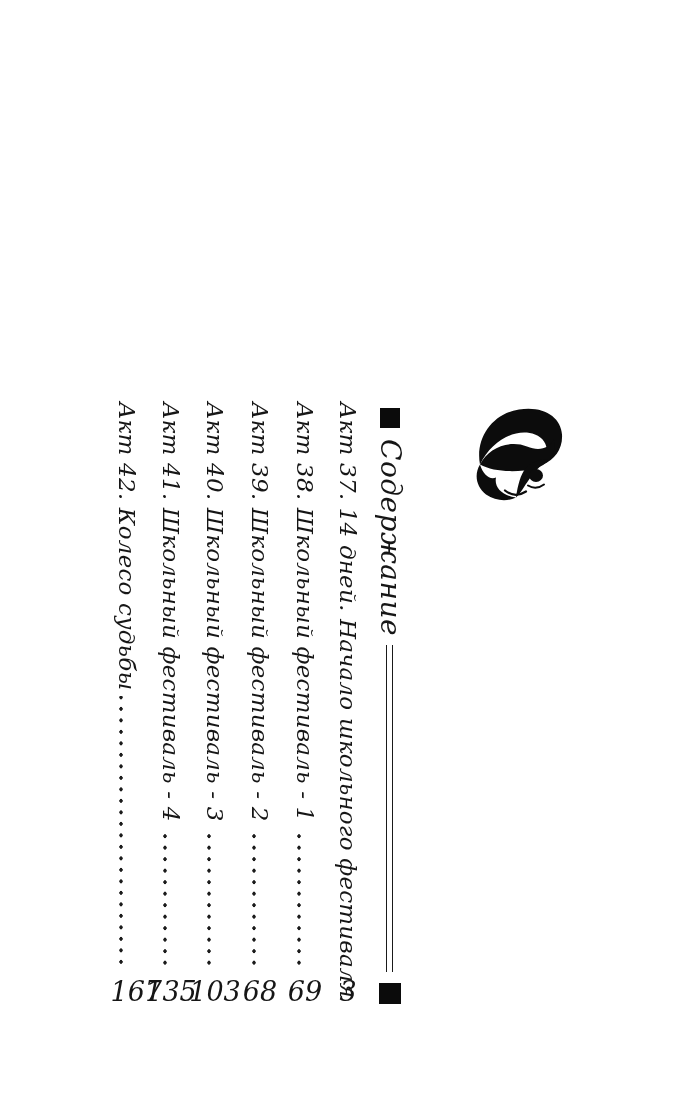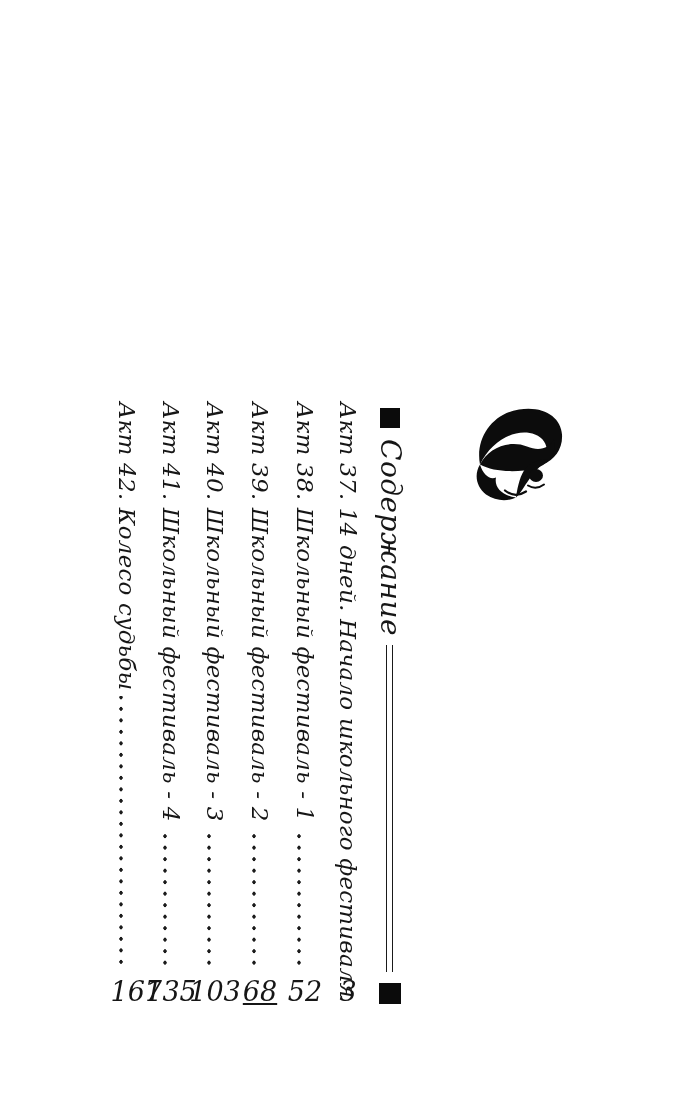--- a/index.html
+++ b/index.html
@@ -70,26 +70,26 @@
 
 <div class="rot entry" style="left: 363px; top: 402px; width: 568px; height: 30px;">
       <span class="entry-label">Акт 37. 14 дней. Начало школьного фестиваля</span>
       <span class="leader"></span>
     </div>
     <div class="pagenum" style="left: 313px; top: 977px;">3</div>
     <div class="rot entry" style="left: 320px; top: 402px; width: 568px; height: 30px;">
       <span class="entry-label">Акт 38. Школьный фестиваль - 1</span>
       <span class="leader"></span>
     </div>
-    <div class="pagenum" style="left: 270px; top: 977px;">52</div>
+    <div class="pagenum" style="left: 270px; top: 977px;">69</div>
     <div class="rot entry" style="left: 275px; top: 402px; width: 568px; height: 30px;">
       <span class="entry-label">Акт 39. Школьный фестиваль - 2</span>
       <span class="leader"></span>
     </div>
-    <div class="pagenum" style="left: 225px; top: 977px; text-decoration: underline;">68</div>
+    <div class="pagenum" style="left: 225px; top: 977px;">68</div>
     <div class="rot entry" style="left: 230px; top: 402px; width: 568px; height: 30px;">
       <span class="entry-label">Акт 40. Школьный фестиваль - 3</span>
       <span class="leader"></span>
     </div>
     <div class="pagenum" style="left: 180px; top: 977px;">103</div>
     <div class="rot entry" style="left: 186px; top: 402px; width: 568px; height: 30px;">
       <span class="entry-label">Акт 41. Школьный фестиваль - 4</span>
       <span class="leader"></span>
     </div>
     <div class="pagenum" style="left: 136px; top: 977px;">135</div>

